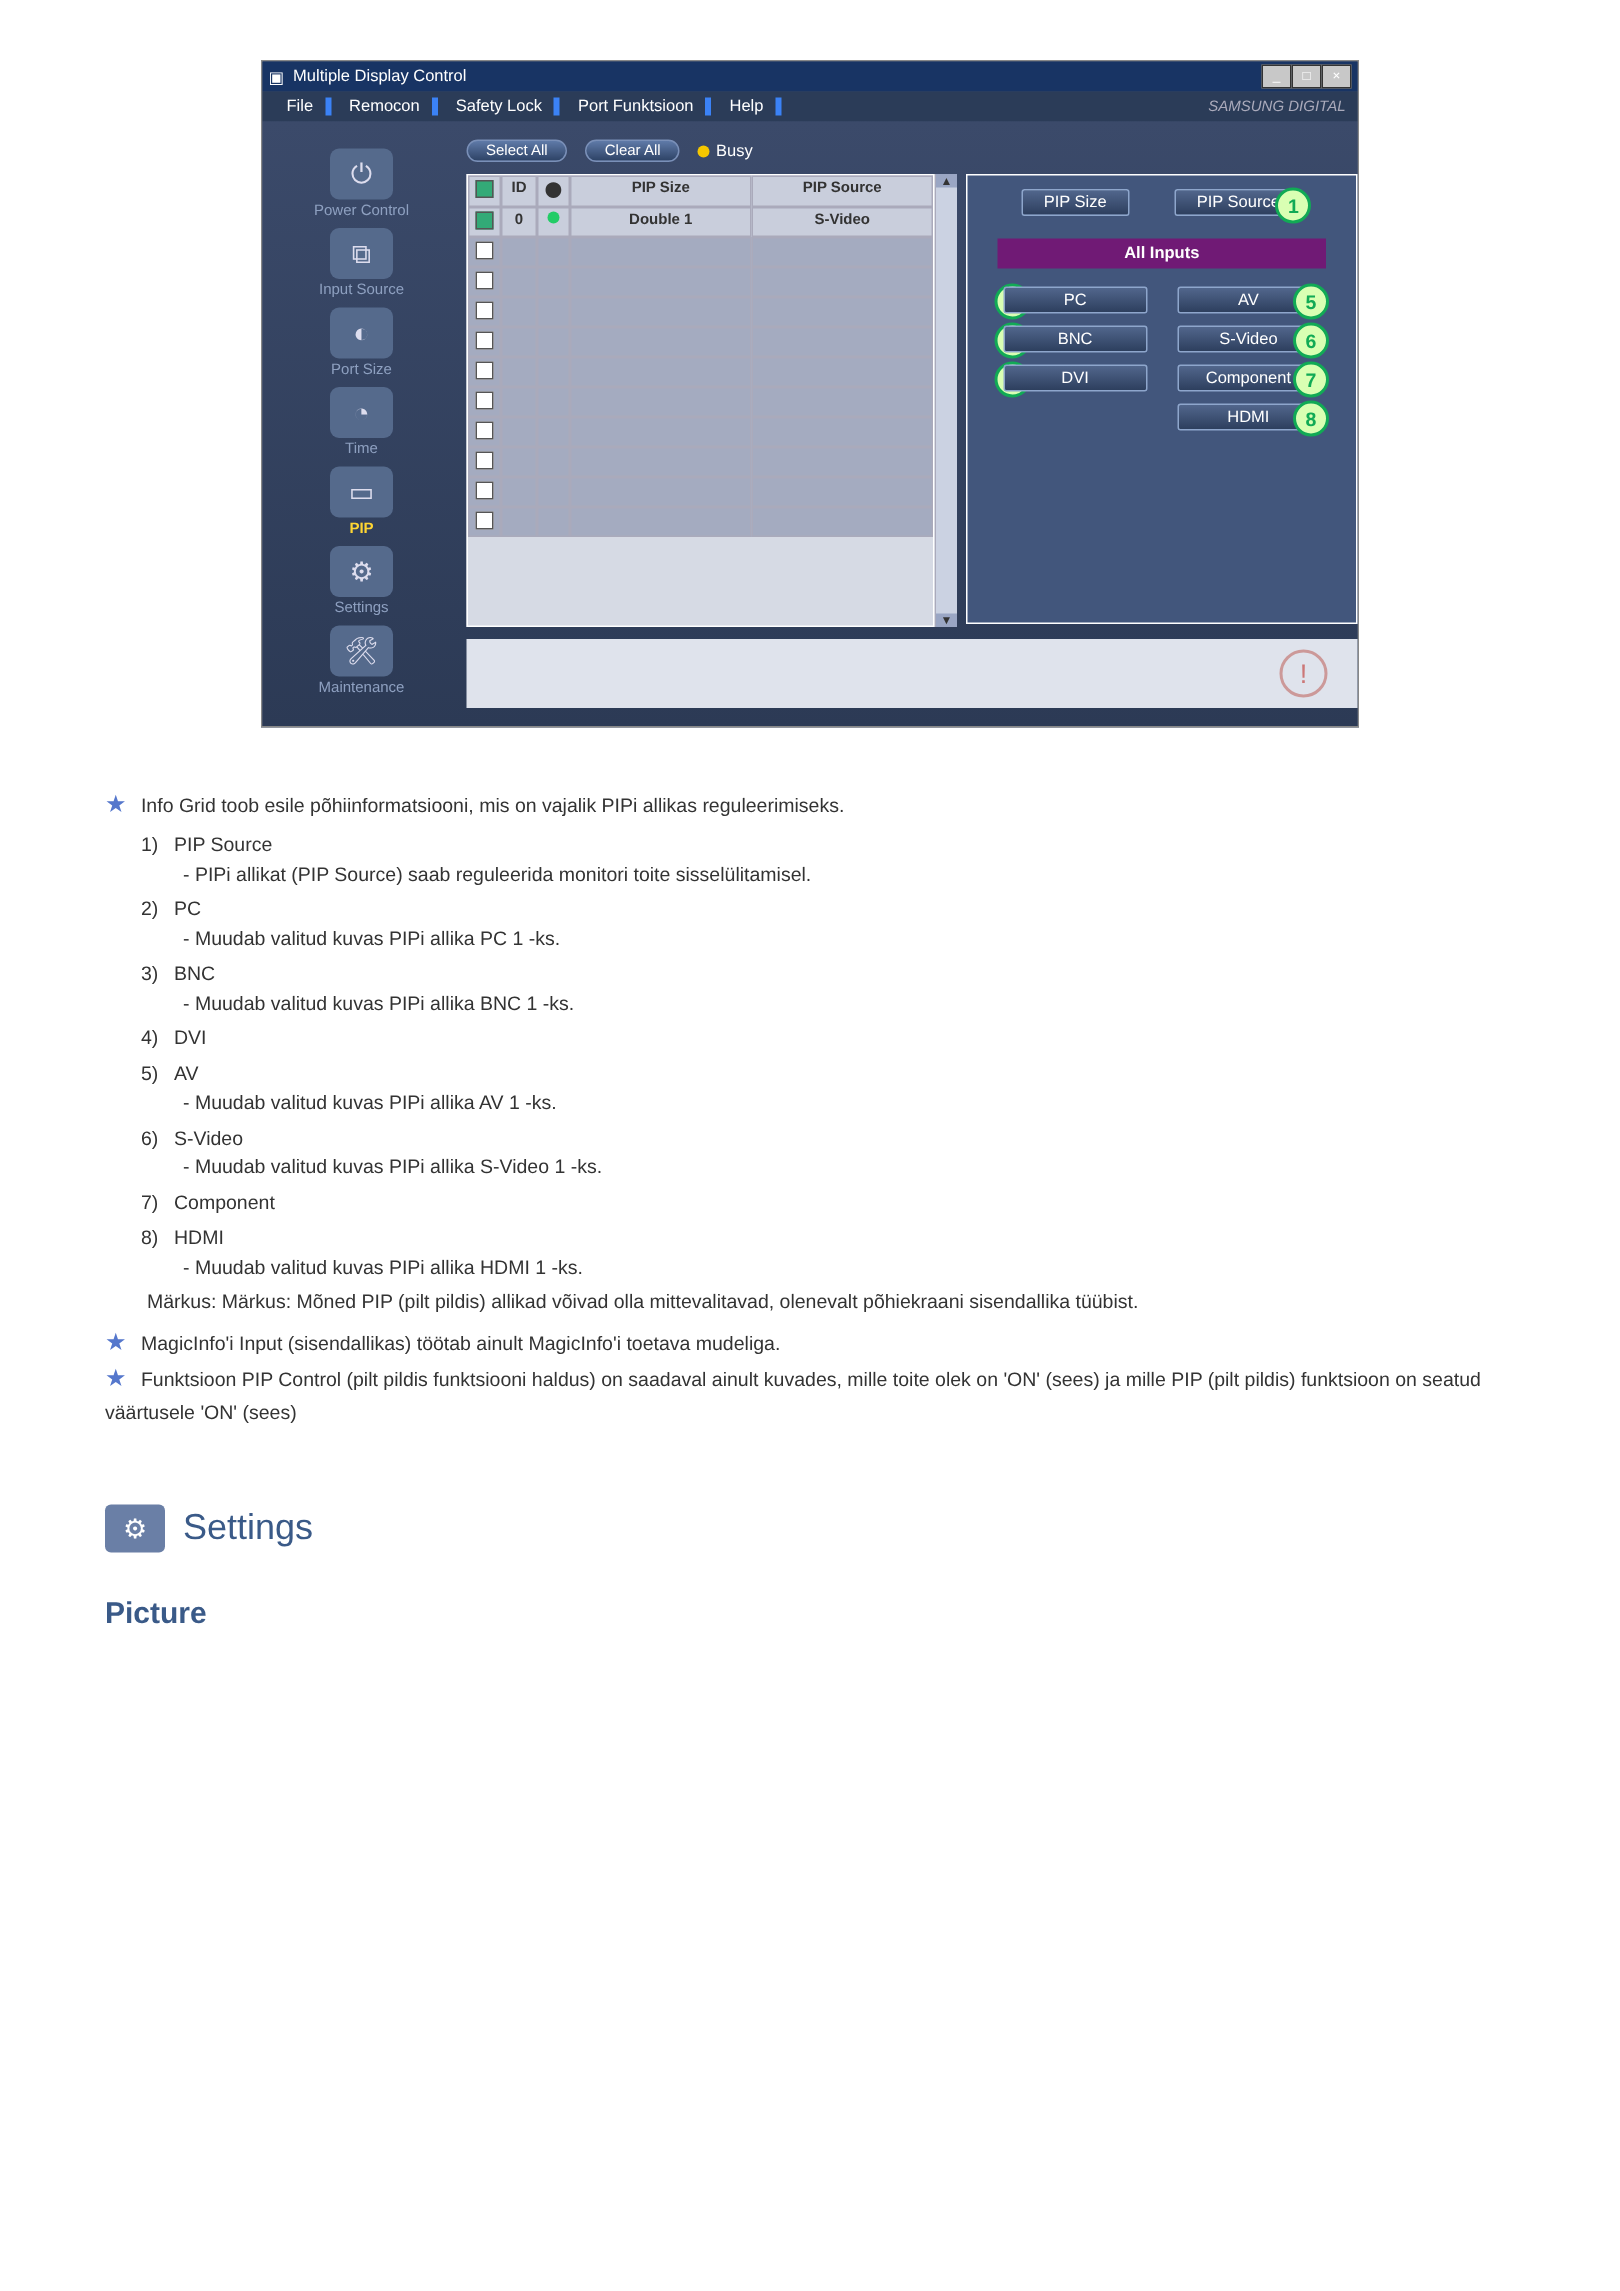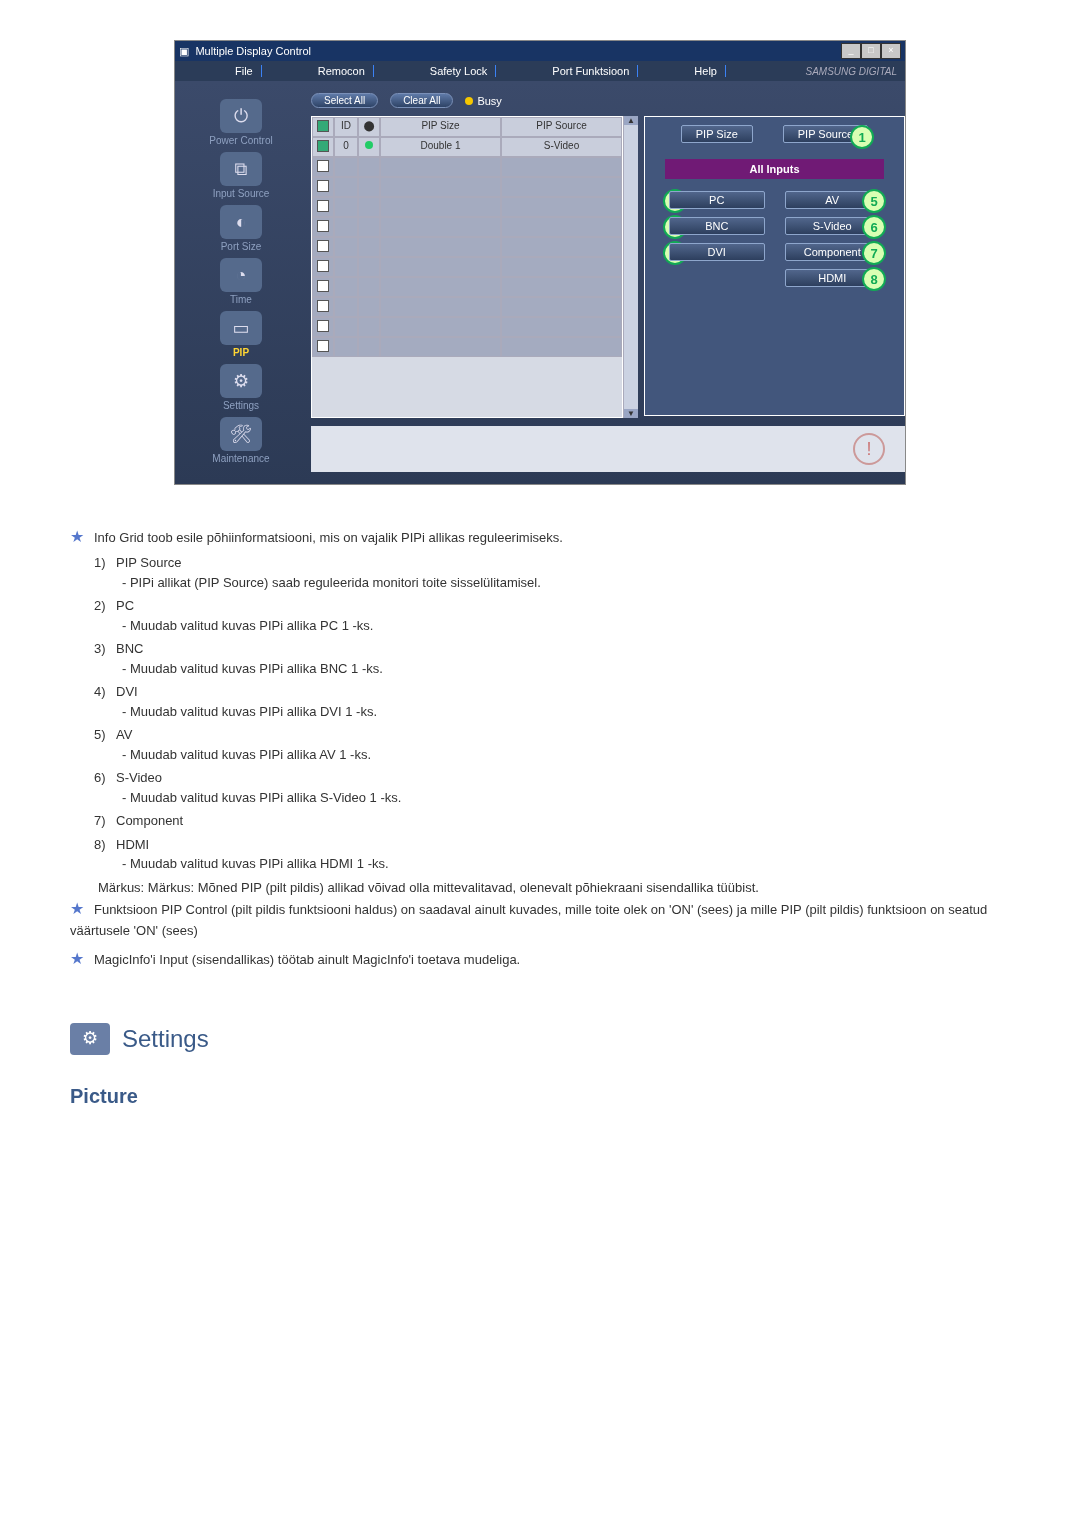--- a/index.html
+++ b/index.html
@@ -38,21 +38,21 @@
   .menubar {
     display: flex;
     gap: 4px;
     background: #2b3c58;
     padding: 4px 8px;
     color: #fff;
     font-size: 11px;
     align-items: center;
   }
   .menubar .brand { flex:1; text-align:right; color:#aab; font-size:10px; font-style:italic;}
-  .menu-item { padding: 0 8px; border-right: 1px solid #3b82f6; margin-left: 44px; }
+  .menu-item { padding: 0 8px; border-right: 4px solid #3b82f6; }
   .menu-item:last-of-type { border-right: none; }
   .app-body {
     display: flex;
     background: linear-gradient(#3b4a6a, #2c3a55);
   }
   .sidebar {
     width: 120px;
     padding: 16px 6px;
     display: flex;
     flex-direction: column;
@@ -93,21 +93,21 @@
   }
   .busy { color:#fff; font-size:11px; display:flex; align-items:center; gap:4px;}
   .busy-dot { width:8px; height:8px; border-radius:50%; background:#f5c700; display:inline-block;}
   .panels { display: flex; gap: 6px; flex:1; }
   .grid-panel {
     background: #d6dae4;
     border: 1px solid #fff;
     width: 310px;
     height: 300px;
     position: relative;
-    display:flex; flex-direction:column;
+    display:flex; flex-direction:column;font-weight:bold;
   }
   .grid-header, .grid-row {
     display: grid;
     grid-template-columns: 22px 24px 22px 1fr 1fr;
     font-size: 10px;
   }
   .grid-header div, .grid-row div {
     border: 1px solid #aab;
     padding: 2px 4px;
     background: #c9cedc;
@@ -400,44 +400,43 @@
     <li>
       <span class="n">2)</span><span>PC</span>
       <span class="sub">- Muudab valitud kuvas PIPi allika PC 1 -ks.</span>
     </li>
     <li>
       <span class="n">3)</span><span>BNC</span>
       <span class="sub">- Muudab valitud kuvas PIPi allika BNC 1 -ks.</span>
     </li>
     <li>
       <span class="n">4)</span><span>DVI</span>
-      <span class="sub">- Muudab valitud kuvas PIPi allika DVI 1 -ks.</span>
     </li>
     <li>
       <span class="n">5)</span><span>AV</span>
       <span class="sub">- Muudab valitud kuvas PIPi allika AV 1 -ks.</span>
     </li>
     <li>
       <span class="n">6)</span><span>S-Video</span>
       <span class="sub">- Muudab valitud kuvas PIPi allika S-Video 1 -ks.</span>
     </li>
     <li>
       <span class="n">7)</span><span>Component</span>
     </li>
     <li>
       <span class="n">8)</span><span>HDMI</span>
       <span class="sub">- Muudab valitud kuvas PIPi allika HDMI 1 -ks.</span>
     </li>
   </ul>
   <div class="note">Märkus: Märkus: Mõned PIP (pilt pildis) allikad võivad olla mittevalitavad, olenevalt põhiekraani sisendallika tüübist.</div>
+  <div style="margin-top:6px;"><span class="star">★</span>
+    <span>MagicInfo'i Input (sisendallikas) töötab ainult MagicInfo'i toetava mudeliga.</span>
+  </div>
   <div><span class="star">★</span>
     <span>Funktsioon PIP Control (pilt pildis funktsiooni haldus) on saadaval ainult kuvades, mille toite olek on 'ON' (sees) ja mille PIP (pilt pildis) funktsioon on seatud väärtusele 'ON' (sees)</span>
-  </div>
-  <div style="margin-top:6px;"><span class="star">★</span>
-    <span>MagicInfo'i Input (sisendallikas) töötab ainult MagicInfo'i toetava mudeliga.</span>
   </div>
 
   <div class="section-head">
     <span class="sec-icon">⚙</span>
     <span class="big">Settings</span>
   </div>
 
   <div class="subhead">Picture</div>
 </div>
 

